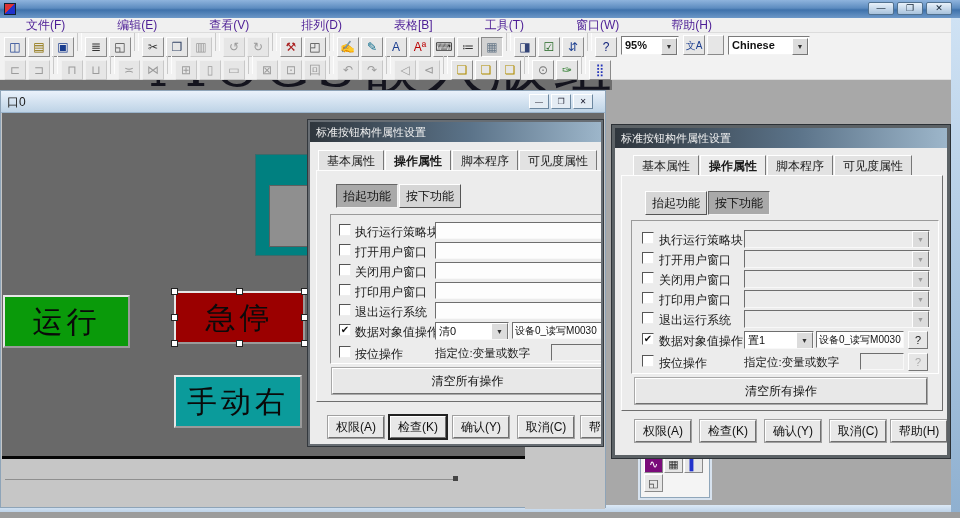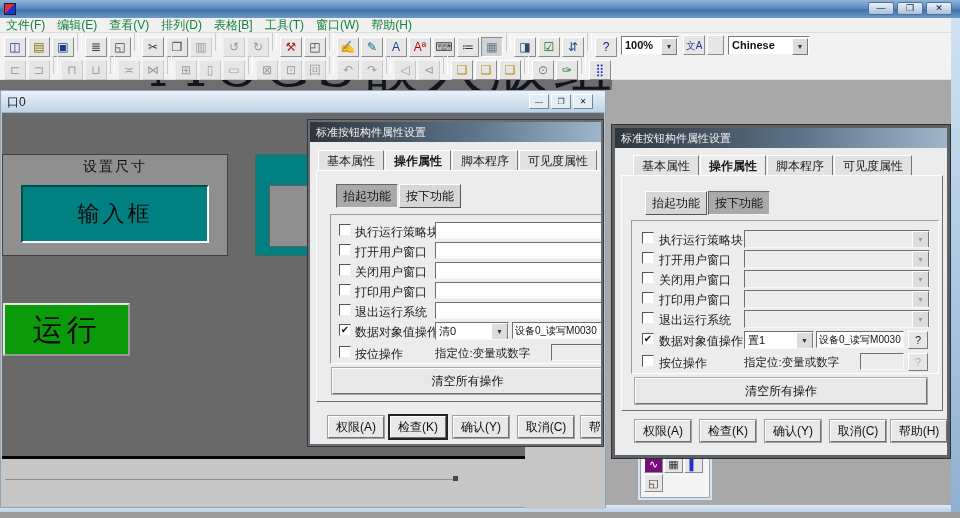--- a/index.html
+++ b/index.html
@@ -14,21 +14,21 @@
   .app-icon { width:12px; height:12px; margin:0 6px 0 4px;
     background:linear-gradient(135deg,#d33 0 50%,#23c 50% 100%); border:1px solid #123; }
   .titlebar .ttext { font-weight:bold; font-size:12px; color:#0a0a14; white-space:nowrap; }
   .wctrls { position:absolute; right:8px; top:2px; display:flex; gap:3px; }
   .wbtn { width:26px; height:13px; font-size:9px; line-height:11px; text-align:center;
     background:linear-gradient(180deg,#e8f1fa,#a8c2dc); border:1px solid #51718f; border-radius:2px; color:#123; }
 
   
   .menubar { position:absolute; left:0; top:18px; width:960px; height:15px; background:#f0f0f0;
     border-bottom:1px solid #dcdcdc; display:flex; align-items:center; }
-  .menuitem { padding:0 6px; font-size:12px; line-height:15px; color:#15803d; white-space:nowrap; }
+  .menuitem { padding:0 26px; font-size:12px; line-height:15px; color:#4c1d95; white-space:nowrap; }
 
   
   .toolbar1 { position:absolute; left:0; top:33px; width:960px; height:24px; background:#f2f2f2;
     display:flex; align-items:center; padding-left:3px; }
   .toolbar2 { position:absolute; left:0; top:57px; width:960px; height:23px; background:#f2f2f2;
     border-bottom:1px solid #e0e0e0; display:flex; align-items:center; padding-left:3px; }
   .tbtn { width:22px; height:20px; margin:0 1px; font-size:12px; line-height:17px; text-align:center;
     background:#e6e6e6; border:1px solid; border-color:#ffffff #8a8a8a #8a8a8a #ffffff; overflow:hidden; }
   .tbtn.dis { border-color:#f0f0f0 #c8c8c8 #c8c8c8 #f0f0f0; }
   .tbtn.pressed { background:#d2d2d2; border-color:#8a8a8a #ffffff #ffffff #8a8a8a; }
@@ -71,21 +71,21 @@
   .size-label { position:absolute; left:0; top:3px; width:100%; text-align:center; font-size:14px; color:#101010;
     font-family:"DejaVu Serif", serif; letter-spacing:2px; }
   .input-btn { position:absolute; left:18px; top:30px; width:188px; height:58px; background:#008080;
     border:2px solid; border-color:#004f4f #fdfdfd #fdfdfd #004f4f;
     font-size:22px; color:#0b0b0b; text-align:center; line-height:54px; font-family:"DejaVu Serif", serif; letter-spacing:3px; }
   .teal-panel { position:absolute; left:253px; top:41px; width:349px; height:102px; background:#008080; border:1px solid #3c6a6a; }
   .teal-inner { position:absolute; left:13px; top:30px; width:200px; height:62px; background:#8f8f8f; border:1px solid #5f5f5f; }
   .cbtn { position:absolute; height:53px; font-family:"DejaVu Serif", serif; font-size:30px; color:#0a0a0a;
     text-align:center; line-height:49px; letter-spacing:4px;
     border:2px solid; border-color:#e6e6e6 #9a9a9a #9a9a9a #e6e6e6; }
-  .btn-run   { left:1px;  top:190px; width:127px; background:#0a9a0a; }
+  .btn-run   { left:1px;  top:182px; width:127px; background:#0a9a0a; }
   .btn-estop { left:172px; top:178px; width:131px; background:#9b0000; }
   .btn-ml    { left:1px;  top:262px; width:127px; background:#0b9b9b; }
   .btn-mr    { left:172px; top:262px; width:128px; background:#0b9b9b; }
   .handle { position:absolute; width:7px; height:7px; background:#fff; border:1px solid #222; z-index:5; }
   .h-tl{left:-5px;top:-5px} .h-t{left:50%;margin-left:-4px;top:-5px} .h-tr{right:-5px;top:-5px}
   .h-l{left:-5px;top:50%;margin-top:-4px} .h-r{right:-5px;top:50%;margin-top:-4px}
   .h-bl{left:-5px;bottom:-5px} .h-b{left:50%;margin-left:-4px;bottom:-5px} .h-br{right:-5px;bottom:-5px}
 
   
   .dlg { position:absolute; background:#ececec; overflow:hidden; }
@@ -161,21 +161,21 @@
     <span class="menuitem">排列(D)</span>
     <span class="menuitem">表格[B]</span>
     <span class="menuitem">工具(T)</span>
     <span class="menuitem">窗口(W)</span>
     <span class="menuitem">帮助(H)</span>
   </div>
 
   <div class="toolbar1">
     <span><button class="tbtn" style="color: rgb(26, 61, 143);">◫</button><button class="tbtn" style="color: rgb(138, 109, 0);">▤</button><button class="tbtn" style="color: rgb(26, 61, 143);">▣</button><span class="tsep"></span><button class="tbtn" style="color: rgb(51, 51, 51);">≣</button><button class="tbtn" style="color: rgb(68, 68, 68);">◱</button><span class="tsep"></span><button class="tbtn" style="color: rgb(51, 51, 51);">✂</button><button class="tbtn" style="color: rgb(51, 68, 102);">❐</button><button class="tbtn dis" style="color: rgb(154, 154, 154);">▥</button><span class="tsep"></span><button class="tbtn dis" style="color: rgb(154, 154, 154);">↺</button><button class="tbtn dis" style="color: rgb(154, 154, 154);">↻</button><span class="tsep"></span><button class="tbtn" style="color: rgb(170, 34, 34);">⚒</button><button class="tbtn" style="color: rgb(68, 68, 68);">◰</button><span class="tsep"></span><button class="tbtn" style="color: rgb(160, 90, 0);">✍</button><button class="tbtn" style="color: rgb(0, 102, 136);">✎</button><button class="tbtn" style="color: rgb(26, 61, 143);">A</button><button class="tbtn" style="color: rgb(187, 0, 0);">Aª</button><button class="tbtn" style="color: rgb(51, 51, 51);">⌨</button><button class="tbtn" style="color: rgb(51, 51, 51);">≔</button><button class="tbtn pressed" style="color: rgb(102, 119, 136);">▦</button><span class="tsep"></span><button class="tbtn" style="color: rgb(51, 68, 119);">◨</button><button class="tbtn" style="color: rgb(34, 102, 34);">☑</button><button class="tbtn" style="color: rgb(26, 61, 143);">⇵</button><span class="tsep"></span><button class="tbtn" style="color: rgb(17, 34, 122);">?</button></span>
     <span class="tcombo" style="width:58px">
-      <span class="cv">100%</span>
+      <span class="cv">95%</span>
     </span>
     <button class="tbtn" style="color:#1a3d8f;font-size:10px">文A</button>
     <button class="tbtn" style="width:17px"></button>
     <span class="tcombo" style="width:82px;font-weight:bold">
       <span class="cv">Chinese</span>
     </span>
   </div>
 
   <div class="toolbar2">
     <span><button class="tbtn dis" style="color: rgb(156, 156, 156);">⊏</button><button class="tbtn dis" style="color: rgb(156, 156, 156);">⊐</button><span class="tsep"></span><button class="tbtn dis" style="color: rgb(156, 156, 156);">⊓</button><button class="tbtn dis" style="color: rgb(156, 156, 156);">⊔</button><span class="tsep"></span><button class="tbtn dis" style="color: rgb(156, 156, 156);">≍</button><button class="tbtn dis" style="color: rgb(156, 156, 156);">⋈</button><span class="tsep"></span><button class="tbtn dis" style="color: rgb(156, 156, 156);">⊞</button><button class="tbtn dis" style="color: rgb(156, 156, 156);">▯</button><button class="tbtn dis" style="color: rgb(156, 156, 156);">▭</button><span class="tsep"></span><button class="tbtn dis" style="color: rgb(156, 156, 156);">⊠</button><button class="tbtn dis" style="color: rgb(156, 156, 156);">⊡</button><button class="tbtn dis" style="color: rgb(156, 156, 156);">回</button><span class="tsep"></span><button class="tbtn dis" style="color: rgb(156, 156, 156);">↶</button><button class="tbtn dis" style="color: rgb(156, 156, 156);">↷</button><span class="tsep"></span><button class="tbtn dis" style="color: rgb(156, 156, 156);">◁</button><button class="tbtn dis" style="color: rgb(156, 156, 156);">⊲</button><span class="tsep"></span><button class="tbtn" style="color: rgb(176, 141, 0);">❏</button><button class="tbtn" style="color: rgb(176, 141, 0);">❏</button><button class="tbtn" style="color: rgb(176, 141, 0);">❏</button><span class="tsep"></span><button class="tbtn" style="color: rgb(119, 119, 119);">⊙</button><button class="tbtn" style="color: rgb(42, 122, 42);">✑</button><span class="tsep"></span><button class="tbtn" style="color: rgb(34, 51, 187);">⣿</button></span>
@@ -193,31 +193,39 @@
     <div class="child-title">
       <span>口0</span>
       <span class="cwctrls">
         <span class="cwbtn">—</span>
         <span class="cwbtn">❐</span>
         <span class="cwbtn">✕</span>
       </span>
     </div>
 
     <div class="canvas">
-      <div class="size-panel">
-        <div class="size-label">设置尺寸</div>
-        <div class="input-btn">输入框</div>
-      </div>
       <div class="teal-panel">
         <div class="teal-inner"></div>
       </div>
 
       <div class="cbtn btn-run">运行</div>
 
-
+      <div class="cbtn btn-estop">
+        <span>急停</span>
+        <span class="handle h-tl"></span>
+        <span class="handle h-t"></span>
+        <span class="handle h-tr"></span>
+        <span class="handle h-l"></span>
+        <span class="handle h-r"></span>
+        <span class="handle h-bl"></span>
+        <span class="handle h-b"></span>
+        <span class="handle h-br"></span>
+      </div>
+
+      <div class="cbtn btn-mr">手动右</div>
     </div>
 
     <div class="patch"></div>
     <div class="thinline"></div>
     <div class="thindot"></div>
   </div>
 
   <div class="dlg dlg1 d1">
     <div class="dlg-title">标准按钮构件属性设置</div>
     <div class="tabstrip">

